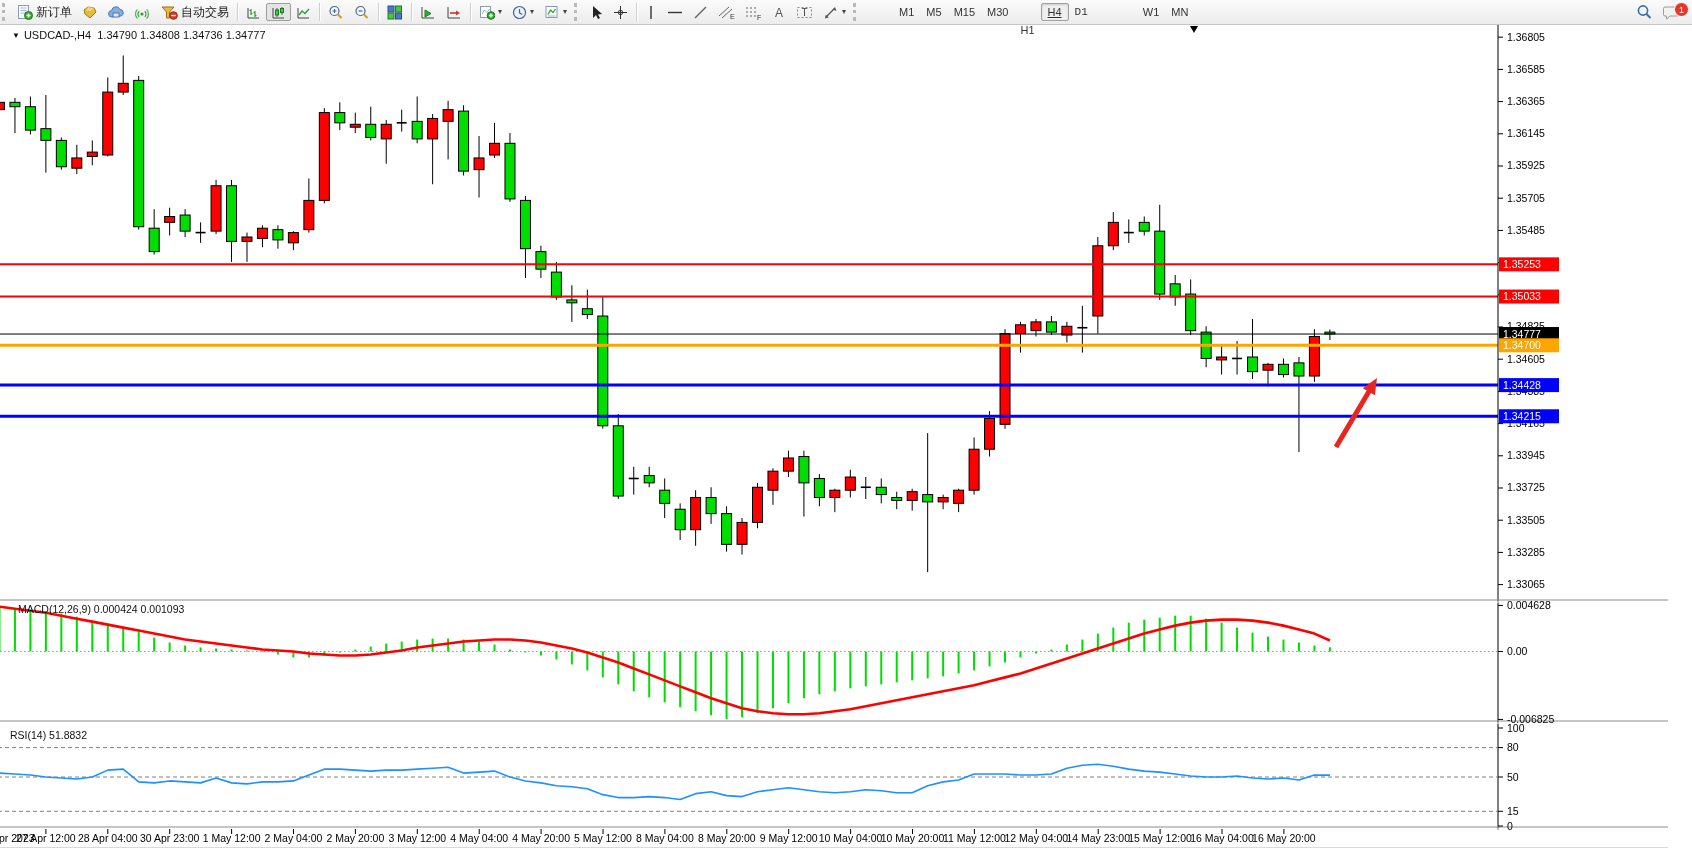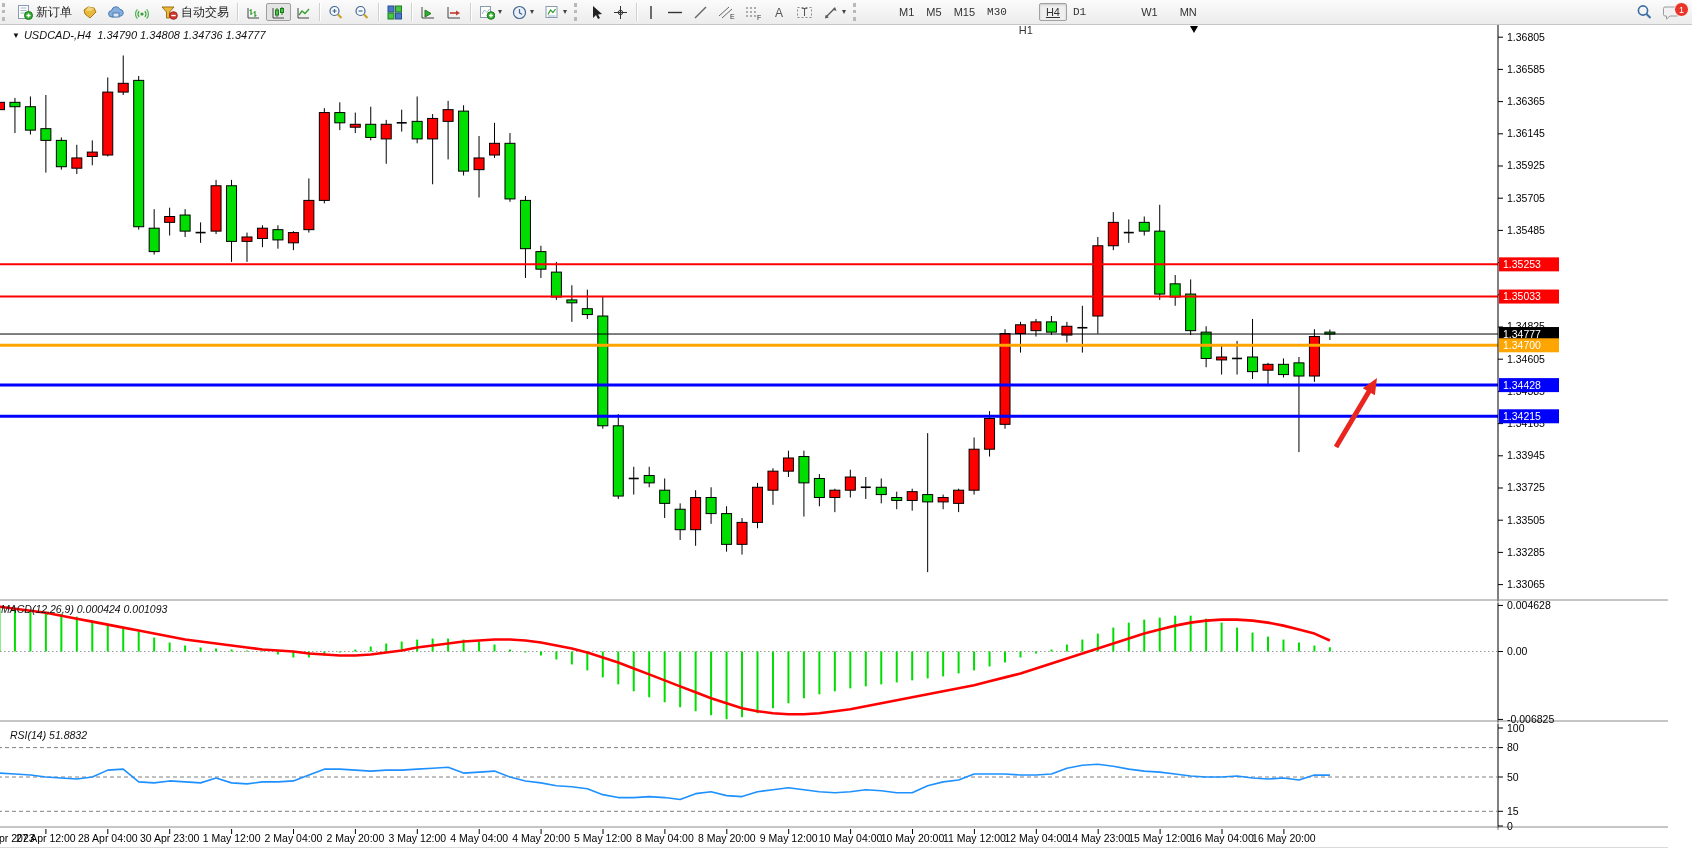--- a/index.html
+++ b/index.html
@@ -15,24 +15,24 @@
   .caret{font-size:8px;color:#444;line-height:1;}
   .tf{padding:2px 6px;border:1px solid transparent;border-radius:2px;font-size:11px;color:#333;height:18px;box-sizing:border-box;display:flex;align-items:center;}
   .tf.active{background:#efefef;border-color:#a0a0a0;box-shadow:inset 0 1px 2px rgba(0,0,0,.15);text-decoration:underline;}
   .right-group{margin-left:auto;display:flex;align-items:center;margin-right:6px;}
   #chat-btn{position:relative;}
   #chat-badge{position:absolute;top:-2px;right:-4px;background:#e8352a;color:#fff;border-radius:50%;width:13px;height:13px;
     font-size:9px;display:flex;align-items:center;justify-content:center;border:1px solid #fff;}
   
   #chart-wrap{position:absolute;left:0;top:24px;width:1692px;height:832px;}
   #chart-svg{position:absolute;left:0;top:0;}
-  .overlay-label{position:absolute;font-size:11px;color:#111;white-space:nowrap;z-index:3;font-style:italic;}
+  .overlay-label{position:absolute;font-size:11px;color:#111;white-space:nowrap;z-index:3;}
   #main-title{left:12px;top:5px;}
   #main-title .tri{font-size:8px;vertical-align:1px;margin-right:4px;color:#111;}
-  #macd-label{left:1px;top:579px;font-size:10.5px;}
+  #macd-label{left:18px;top:579px;font-size:10.5px;}
   #rsi-label{left:10px;top:705px;font-size:10.5px;}
 </style>
 </head>
 <body>
 
 <div id="app">
 
   <div id="toolbar">
     <div class="grip"></div>
 
@@ -240,26 +240,26 @@
           <polygon points="2,13.5 2.8,9.8 5.8,12.4" fill="#555"></polygon>
         </svg>
       <span class="caret">▾</span>
     </div>
 
     <div class="grip"></div>
 
     <button class="tf" style="border:none;background:none;margin-left:30px;">M1</button>
     <button class="tf" style="border:none;background:none;">M5</button>
     <button class="tf" style="border:none;background:none;">M15</button>
-    <button class="tf" style="border:none;background:none;font-family:Liberation Mono, monospace;">M30</button>
+    <button class="tf" style="border:none;background:none;">M30</button>
     <button class="tf" style="border:none;background:none;margin-top:36px;">H1</button>
     <button class="tf active">H4</button>
     <button class="tf" style="border:none;background:none;font-family:Liberation Mono, monospace;">D1</button>
     <button class="tf" style="border:none;background:none;margin-left:43px;">W1</button>
-    <button class="tf" style="border:none;background:none;margin-left:10px;">MN</button>
+    <button class="tf" style="border:none;background:none;">MN</button>
 
     <div class="right-group">
       <div class="tb">
         <svg width="17" height="16">
             <circle cx="7" cy="6.5" r="4.6" fill="none" stroke="#3a6ea5" stroke-width="1.6"></circle>
             <line x1="10.5" y1="10" x2="14.5" y2="14" stroke="#3a6ea5" stroke-width="2"></line>
           </svg>
       </div>
       <div class="tb" id="chat-btn">
         <svg width="18" height="16">

